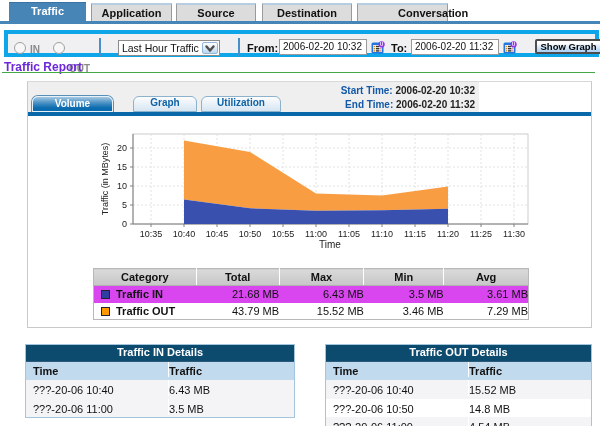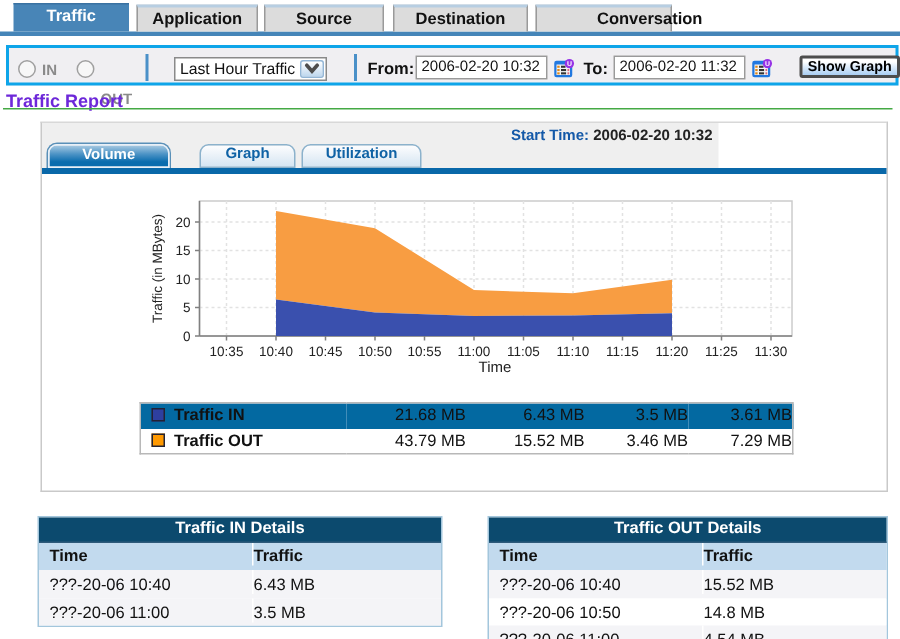--- a/index.html
+++ b/index.html
@@ -8,21 +8,21 @@
 .abs { position:absolute; }
 
 .ttab { position:absolute; top:3px; height:18px; background:#dcdcdc;
   border:1px solid #9a9a9a; border-top:2px solid #b7cee2; border-bottom:none;
   font-size:11px; font-weight:bold; color:#111; text-align:center; line-height:16px; }
 .ttab.sel { top:2px; height:19px; background:#4885b7; color:#fff;
   border:none; border-top:1px solid #3a72a2; line-height:17px; }
 #tabbar-line { position:absolute; left:0; top:21px; width:600px; height:3px; background:#4585b8; }
 
 #toolbar { position:absolute; left:4px; top:30px; width:595px; height:27px;
-  background:#f0eff2; border:2px solid #0ea5e9; }
+  background:#f0eff2; border:4px solid #0ea5e9; }
 .radio { position:absolute; top:8px; width:12px; height:12px; border-radius:50%;
   border:1px solid #a0a0a0; background:#f7f7f7; }
 .rlabel { position:absolute; top:9.5px; font-size:10px; font-weight:bold; color:#8a8a8a; }
 .vsep { position:absolute; top:4px; width:1.5px; height:18px; background:#4a90c8; }
 #select { position:absolute; left:110px; top:6px; width:102px; height:16px;
   background:#fff; border:1px solid #8a8a8a; font-size:10.5px; color:#111; line-height:14px; white-space:nowrap; }
 #select .arr { position:absolute; right:1px; top:1px; width:16px; height:12px;
   background:linear-gradient(#ffffff,#bed7ee); border:1px solid #93b6d6; border-radius:2px; }
 .lab { position:absolute; top:8px; font-size:11px; font-weight:bold; color:#111; }
 .dinput { position:absolute; top:5px; width:88px; height:16px; background:#fff;
@@ -42,21 +42,21 @@
 .stime { position:absolute; right:4px; font-size:10px; font-weight:bold; color:#222; white-space:nowrap; }
 .stime b { color:#1459a8; }
 .vtab { position:absolute; font-size:10px; font-weight:bold; text-align:center;
   border-radius:6px 6px 0 0; }
 
 #sumtab { position:absolute; left:65px; top:186px; width:436px; border-collapse:collapse;
   font-size:11px; color:#111; border:1px solid #b8b8b8; }
 #sumtab th { background:linear-gradient(#dadada,#c6c6c6); font-weight:bold; height:17px;
   border-left:1px solid #fff; border-bottom:1px solid #b0b0b0; }
 #sumtab td { text-align:right; height:17px; }
-#sumtab tr.r1 td { background:#0369a1; }
+#sumtab tr.r1 td { background:#d946ef; }
 #sumtab tr.r2 td { background:#ffffff; }
 .sw { display:inline-block; width:9px; height:9px; border:1px solid #223; vertical-align:-1px; margin-right:6px; }
 
 .btable { position:absolute; top:344px; font-size:11px; color:#111; border:1px solid #a3c6dc; }
 .btitle { height:17px; background:#0c4a6e; border-bottom:1px solid #2e5a7a; color:#fff;
   font-weight:bold; text-align:center; line-height:15px; font-size:11px; }
 .bhead { height:18px; background:#c2daee; }
 .bhead div { display:inline-block; font-weight:bold; padding-top:3px; vertical-align:top; }
 .bhead div+div, .brow div+div { border-left:1px solid #fff; }
 .brow { height:18.5px; }
@@ -129,20 +129,21 @@
   </svg>
   <div id="showbtn">Show Graph</div>
 </div>
 
 <div id="trh">Traffic Report</div>
 <div id="trline"></div>
 
 <div id="panel">
   <div id="panelhead">
     <div class="stime" style="top:3px;"><b>Start Time:</b> 2006-02-20 10:32</div>
+    <div class="stime" style="top:17px;"><b>End Time:</b> 2006-02-20 11:32</div>
     <div class="vtab" style="left:4px; top:14px; width:81px; height:16px;
       background:linear-gradient(#a6c9e2, #4e94c6 40%, #0a6cae 78%); border:1px solid #e8f0f8;
       color:#fff; line-height:13px; box-shadow:0 0 0 1px #5a90b8;">Volume</div>
     <div class="vtab" style="left:105px; top:14px; width:64px; height:16px;
       background:linear-gradient(#fdfdfe,#d5e5f2); border:1px solid #8cb2cc;
       color:#0f62a5; line-height:12px;">Graph</div>
     <div class="vtab" style="left:173px; top:14px; width:80px; height:16px;
       background:linear-gradient(#fdfdfe,#d5e5f2); border:1px solid #8cb2cc;
       color:#0f62a5; line-height:12px;">Utilization</div>
   </div>
@@ -186,20 +187,27 @@
       <text x="367" y="113" text-anchor="middle">11:20</text>
       <text x="400" y="113" text-anchor="middle">11:25</text>
       <text x="433" y="113" text-anchor="middle">11:30</text>
       <text x="249" y="124" text-anchor="middle" font-size="10">Time</text>
       <text x="27" y="55" text-anchor="middle" font-size="9" transform="rotate(-90 27 55)">Traffic (in MBytes)</text>
     </g>
   </svg>
 
   <table id="sumtab" cellspacing="0">
     <tbody>
+        <tr>
+      <th style="width:103px; border-left:none;">Category</th>
+      <th style="width:83px;">Total</th>
+      <th style="width:85px;">Max</th>
+      <th style="width:80px;">Min</th>
+      <th style="width:85px;">Avg</th>
+    </tr>
     <tr class="r1">
       <td style="text-align:left; padding-left:7px; font-weight:bold;"><span class="sw" style="background:#2e3fa0;"></span>Traffic IN</td>
       <td>21.68 MB</td>
           <td>6.43 MB</td>
           <td>3.5 MB</td>
           <td>3.61 MB</td>
     </tr>
     <tr class="r2">
       <td style="text-align:left; padding-left:7px; font-weight:bold;margin-top:48px;"><span class="sw" style="background:#ff9900;"></span>Traffic OUT</td>
       <td>43.79 MB</td>

